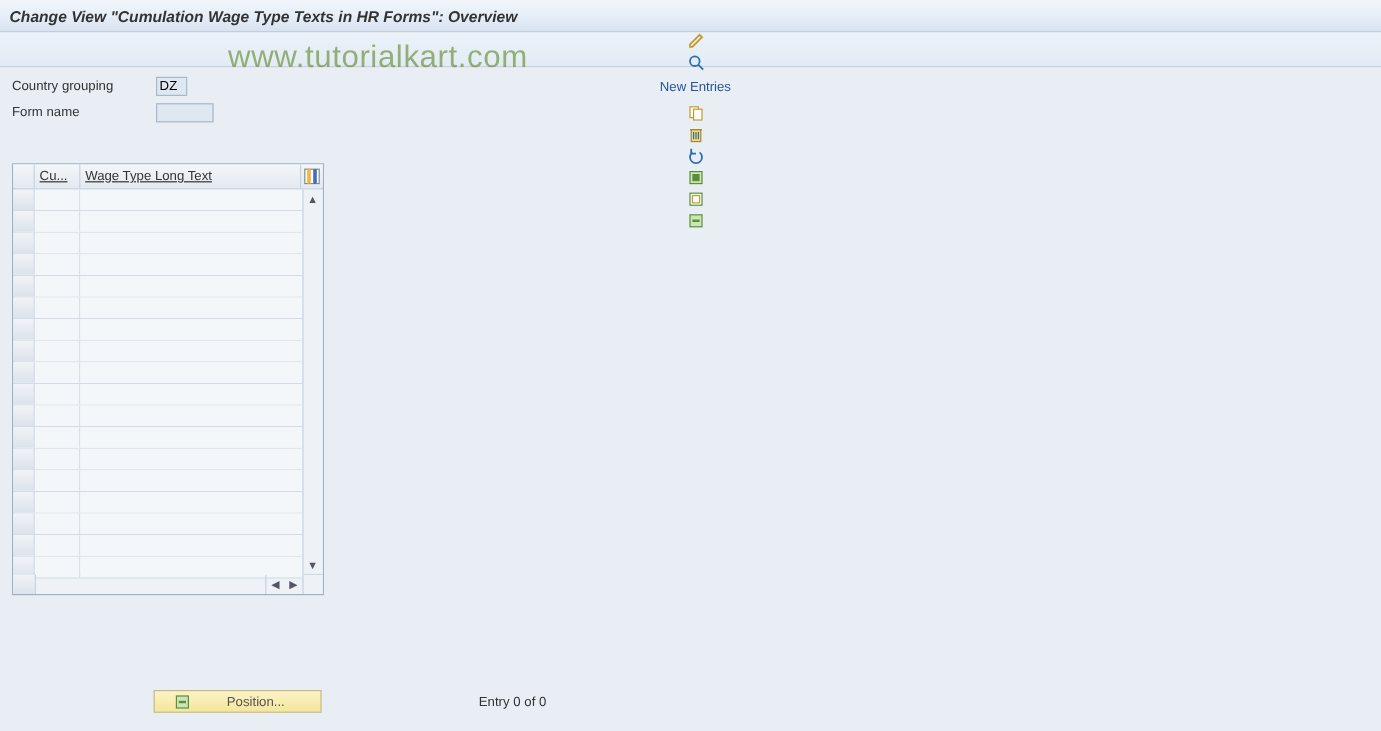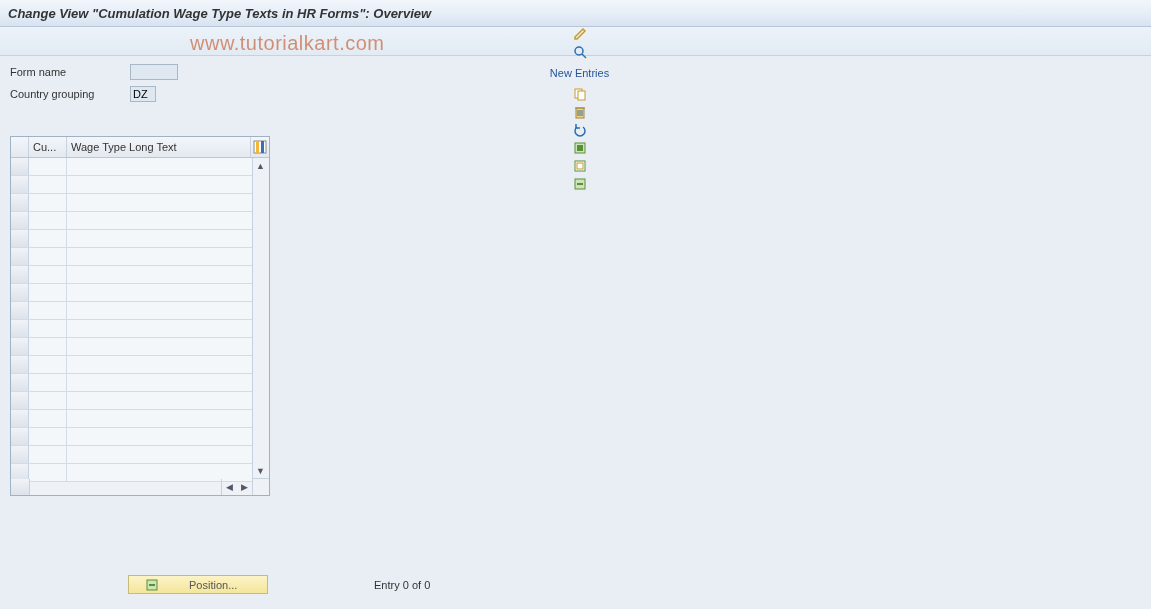--- a/index.html
+++ b/index.html
@@ -91,20 +91,21 @@
   }
   .th {
     border-right: 1px solid #c7d2e0;
     display: flex;
     align-items: center;
     padding-left: 4px;
     color: #333;
     box-sizing: border-box;
     white-space: nowrap;
     overflow: hidden;
+    text-decoration: underline;
   }
   .th-sel { width: 18px; padding: 0; }
   .th-cu { width: 38px; }
   .th-wt { flex: 1; }
   .th-cfg {
     width: 18px; border-right: none; padding: 0;
     display: flex; align-items: center; justify-content: center;
     cursor: pointer;
   }
   .th-cfg svg { display: block; }
@@ -160,22 +161,22 @@
   .hscroll {
     margin-left: auto;
     display: flex;
     border-left: 1px solid #c7d2e0;
   }
   .hscroll .arrow { height: 15px; }
 
   .watermark {
     position: absolute;
     top: 32px; left: 190px;
-    font-size: 20px;
-    color: #c2410c;
+    font-size: 26px;
+    color: #4d7c0f;
     opacity: 0.55;
     pointer-events: none;
     letter-spacing: 0.5px;
   }
 
   .footer-bar {
     position: absolute;
     top: 575px; left: 0; right: 0;
     display: flex;
     align-items: center;
@@ -193,21 +194,21 @@
     gap: 30px;
     box-sizing: border-box;
     color: #555;
   }
   .position-btn .pbicon {
     width: 14px; height: 14px;
     display: flex; align-items: center; justify-content: center;
   }
   .entry-text {
     color: #333;
-    margin-left: 76px;
+    margin-left: 101px;
   }
 </style>
 </head>
 <body>
 
 <div class="titlebar">
   <span class="titlebar-text">Change View "Cumulation Wage Type Texts in HR Forms": Overview</span>
 </div>
 
 <div class="toolbar">
@@ -263,26 +264,26 @@
         <rect x="2" y="2" width="10" height="10" fill="#cde3b8" stroke="#5a8f3a"></rect>
         <rect x="4" y="6" width="6" height="2" fill="#5a8f3a"></rect>
       </svg>
   </div>
 </div>
 
 <div class="watermark">www.tutorialkart.com</div>
 
 <div class="content">
   <div class="field-row">
+    <div class="field-label">Country grouping</div>
+    <input class="field-input country" readonly="" value="DZ" style="">
+  </div>
+  <div class="field-row">
     <div class="field-label">Form name</div>
     <input class="field-input form" readonly="" value="" style="">
-  </div>
-  <div class="field-row">
-    <div class="field-label">Country grouping</div>
-    <input class="field-input country" readonly="" value="DZ" style="">
   </div>
 
   <div class="table-container">
     <div class="table-header">
       <div class="th th-sel"></div>
       <div class="th th-cu">Cu...</div>
       <div class="th th-wt">Wage Type Long Text</div>
       <div class="th th-cfg">
         <svg width="14" height="14">
             <rect x="1" y="1" width="12" height="12" fill="#fff" stroke="#888"></rect>

